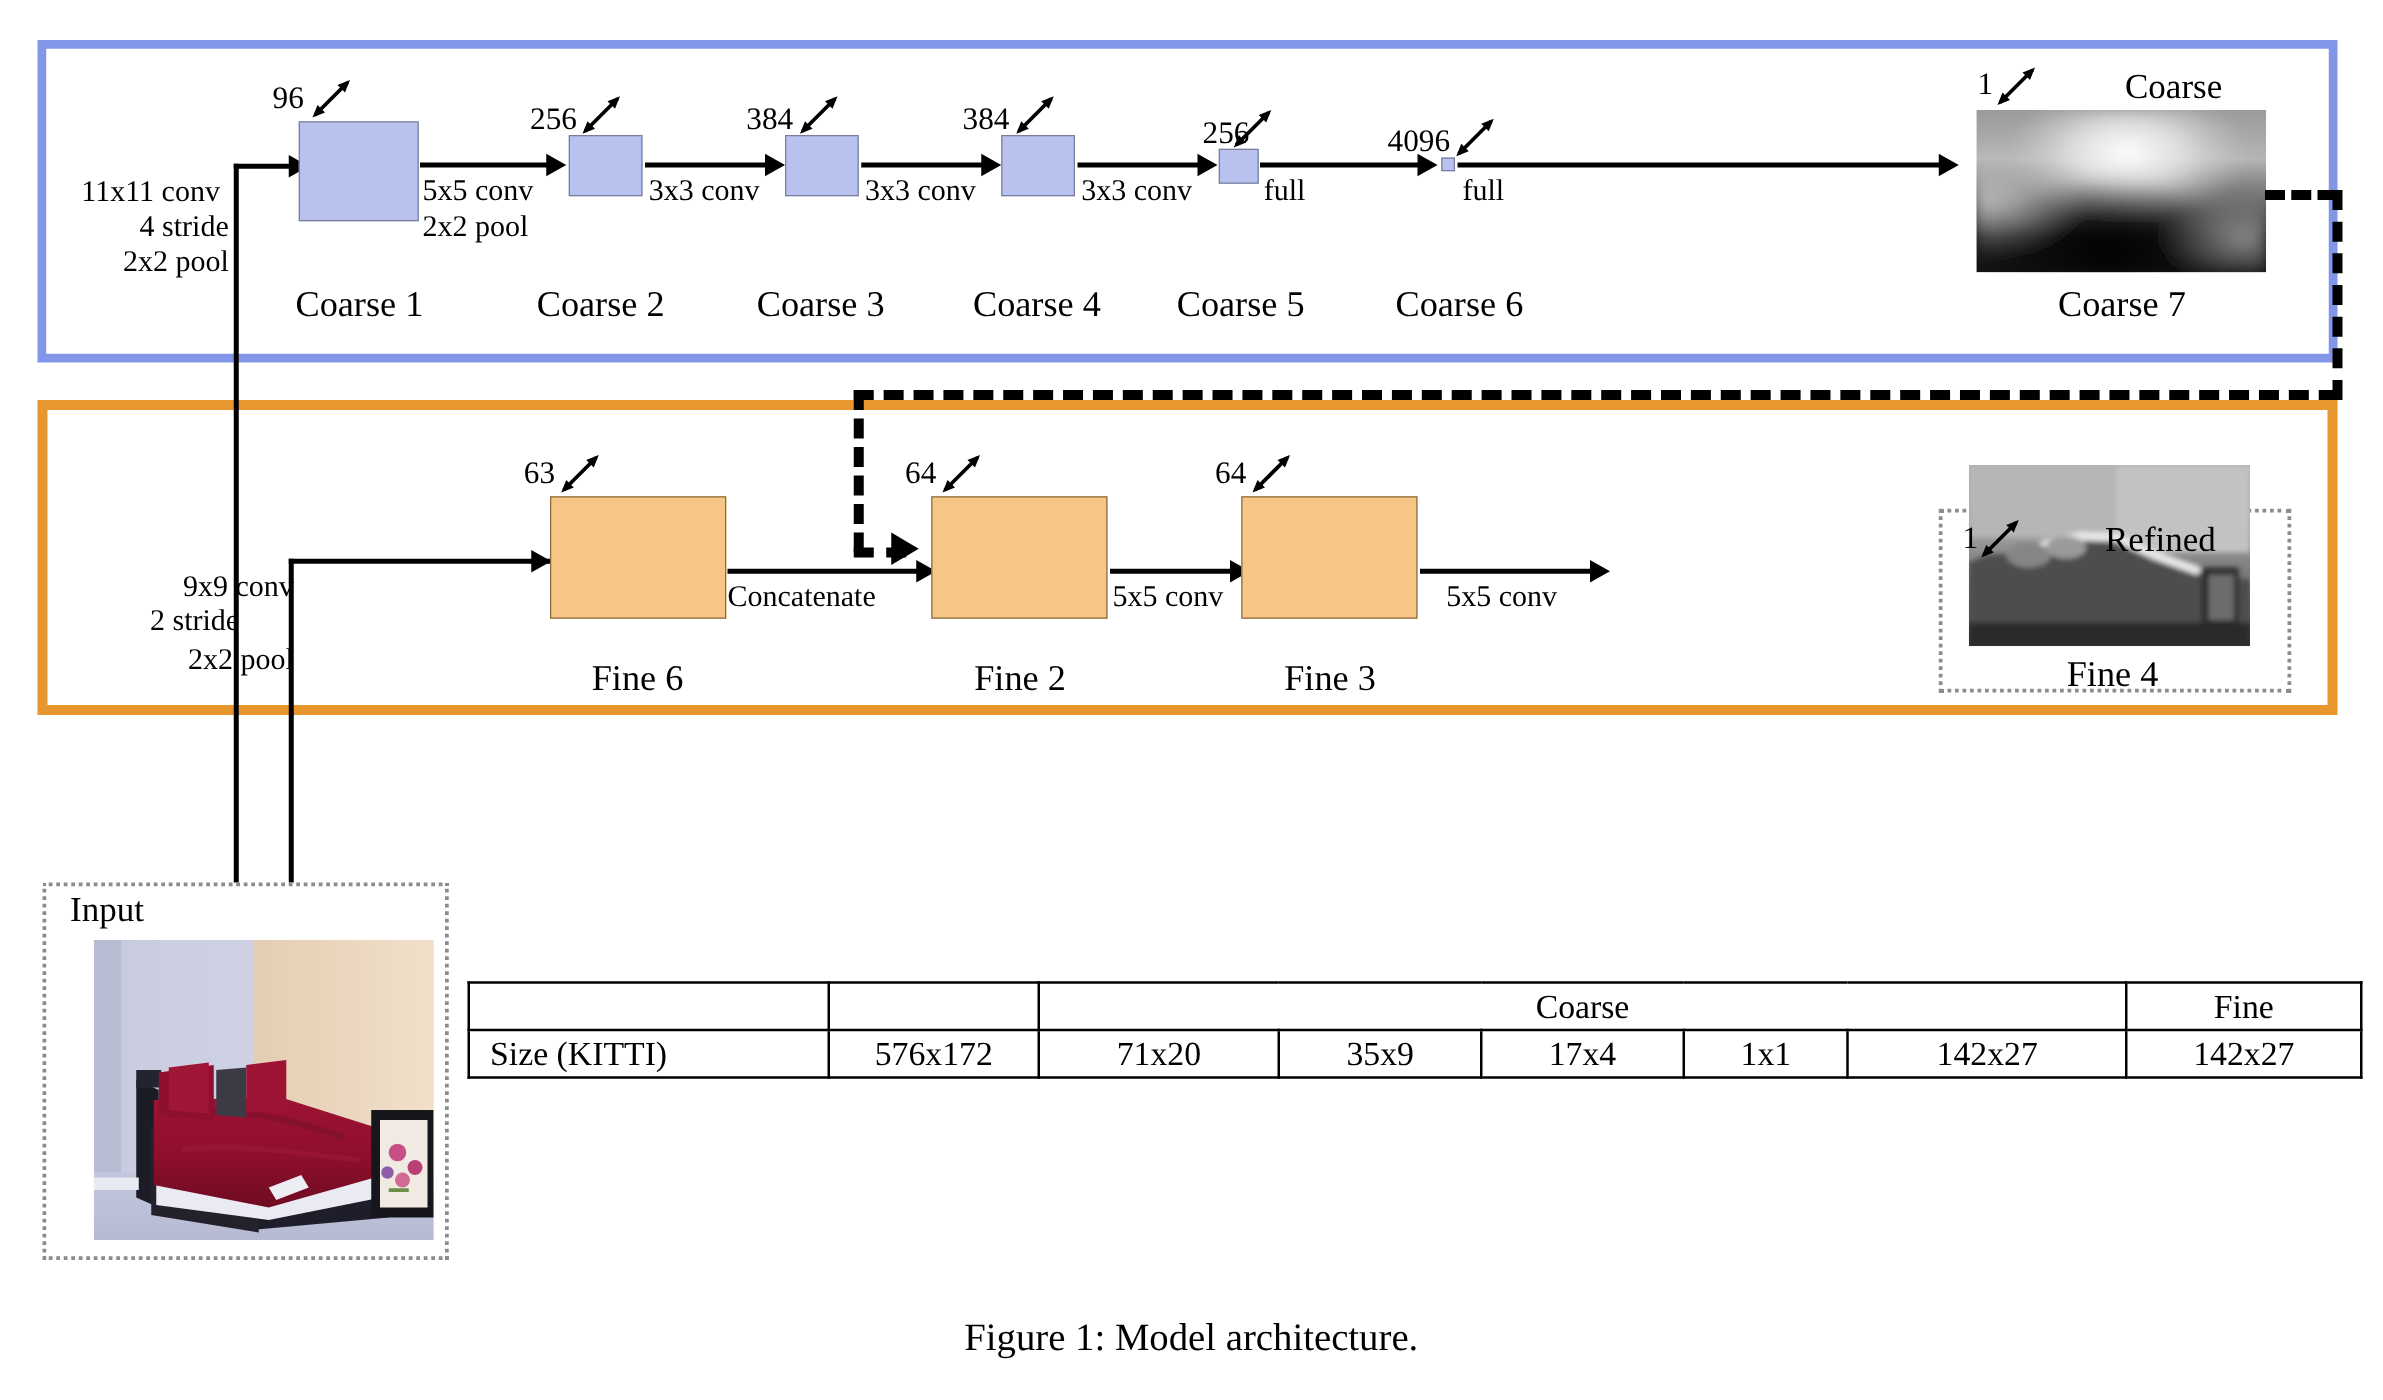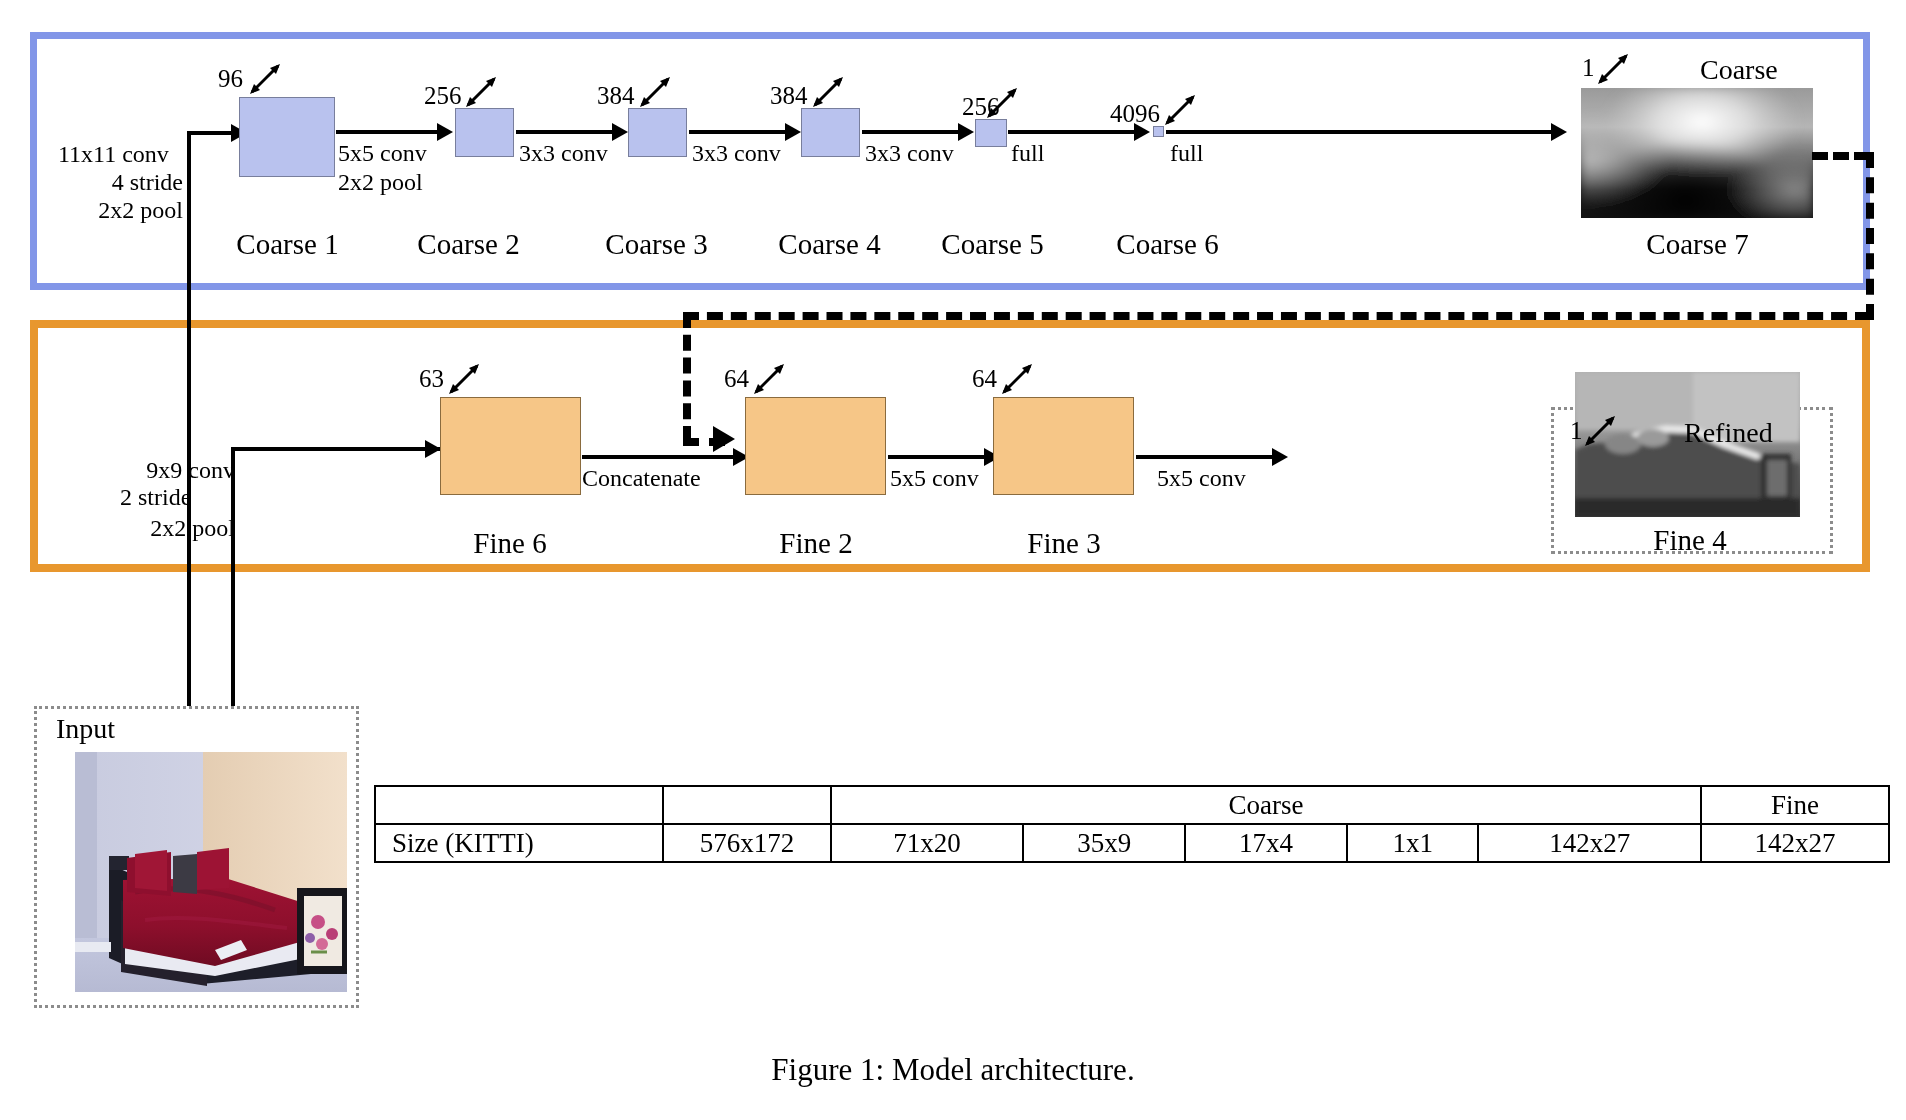--- a/index.html
+++ b/index.html
@@ -70,21 +70,21 @@
 <div class="abs" id="fine-stage"></div>
 
 <div class="ln vln" style="left:187px;top:131px;height:600px;"></div>
 <div class="ln hln" style="left:187px;top:131px;width:60px;"></div>
 <div class="ah" style="left:231px;top:124px;"></div>
 
 <div class="ln vln" style="left:231px;top:447px;height:284px;"></div>
 <div class="ln hln" style="left:231px;top:447px;width:210px;"></div>
 <div class="ah" style="left:425px;top:440px;"></div>
 
-<div class="txt lab-op" style="left:58px;top:142px;width:125px;text-align:left;">11x11 conv</div>
+<div class="txt lab-op" style="left:58px;top:142px;width:125px;text-align:center;">11x11 conv</div>
 <div class="txt lab-op" style="left:58px;top:170px;width:125px;text-align:right;">4 stride</div>
 <div class="txt lab-op" style="left:58px;top:198px;width:125px;text-align:right;">2x2 pool</div>
 
 <div class="blk coarse" style="left:239px;top:97px;width:96px;height:80px;"></div>
 <div class="txt lab-num" style="left:218px;top:66px;text-align:right;">96</div>
 <svg class="diag" style="left:248px;top:62px;" viewBox="0 0 34 34">
   <path d="M4 30 L30 4" stroke="#000" stroke-width="3" fill="none"></path>
   <path d="M2 32 L12 28 L6 22 Z" fill="#000"></path>
   <path d="M32 2 L22 6 L28 12 Z" fill="#000"></path>
 </svg>
@@ -95,21 +95,21 @@
 <div class="txt lab-op" style="left:338px;top:141px;">5x5 conv</div>
 <div class="txt lab-op" style="left:338px;top:170px;">2x2 pool</div>
 
 <div class="blk coarse" style="left:455px;top:108px;width:59px;height:49px;"></div>
 <div class="txt lab-num" style="left:424px;top:83px;">256</div>
 <svg class="diag" style="left:464px;top:75px;" viewBox="0 0 34 34">
   <path d="M4 30 L30 4" stroke="#000" stroke-width="3" fill="none"></path>
   <path d="M2 32 L12 28 L6 22 Z" fill="#000"></path>
   <path d="M32 2 L22 6 L28 12 Z" fill="#000"></path>
 </svg>
-<div class="ctr lab-stage" style="left:376px;top:228px;width:185px;">Coarse 2</div>
+<div class="ctr lab-stage" style="left:388px;top:228px;width:185px;">Coarse 2</div>
 
 <div class="ln hln" style="left:516px;top:130px;width:100px;"></div>
 <div class="ah" style="left:612px;top:123px;"></div>
 <div class="txt lab-op" style="left:519px;top:141px;">3x3 conv</div>
 
 <div class="blk coarse" style="left:628px;top:108px;width:59px;height:49px;"></div>
 <div class="txt lab-num" style="left:597px;top:83px;">384</div>
 <svg class="diag" style="left:638px;top:75px;" viewBox="0 0 34 34">
   <path d="M4 30 L30 4" stroke="#000" stroke-width="3" fill="none"></path>
   <path d="M2 32 L12 28 L6 22 Z" fill="#000"></path>

